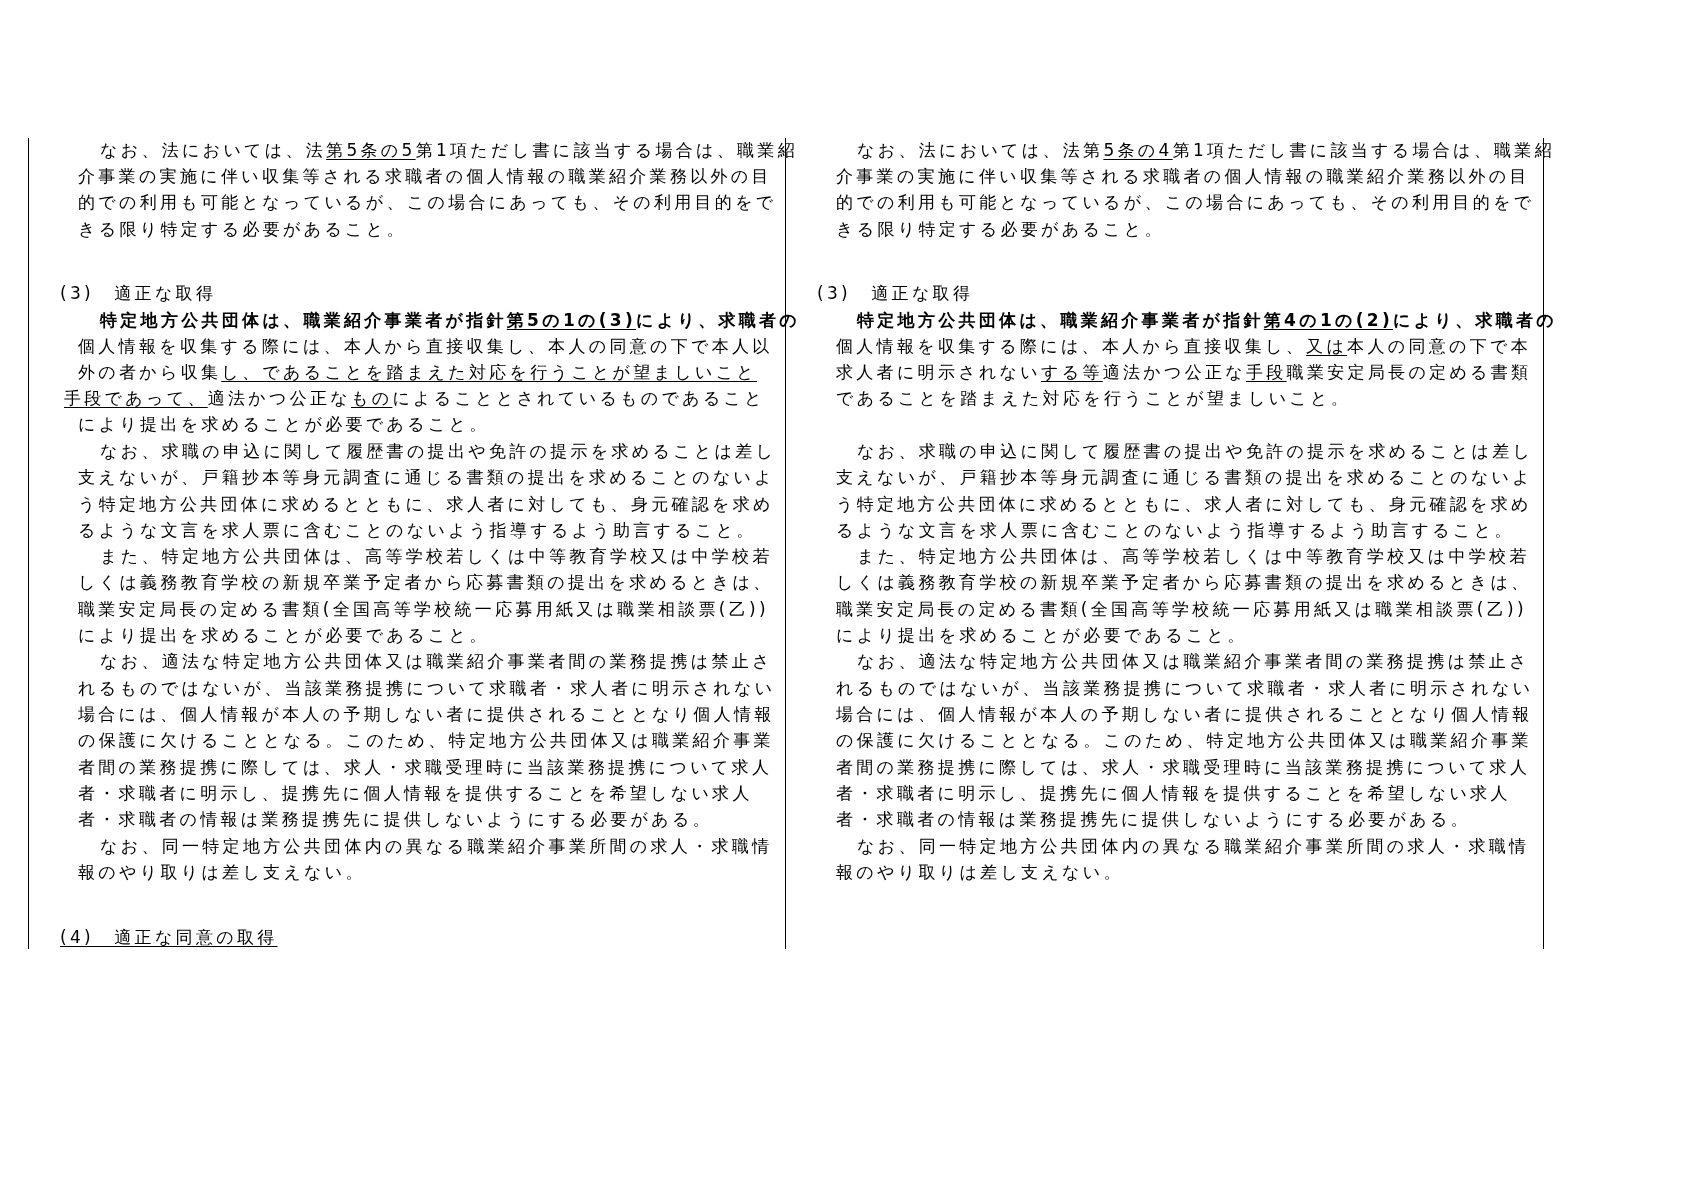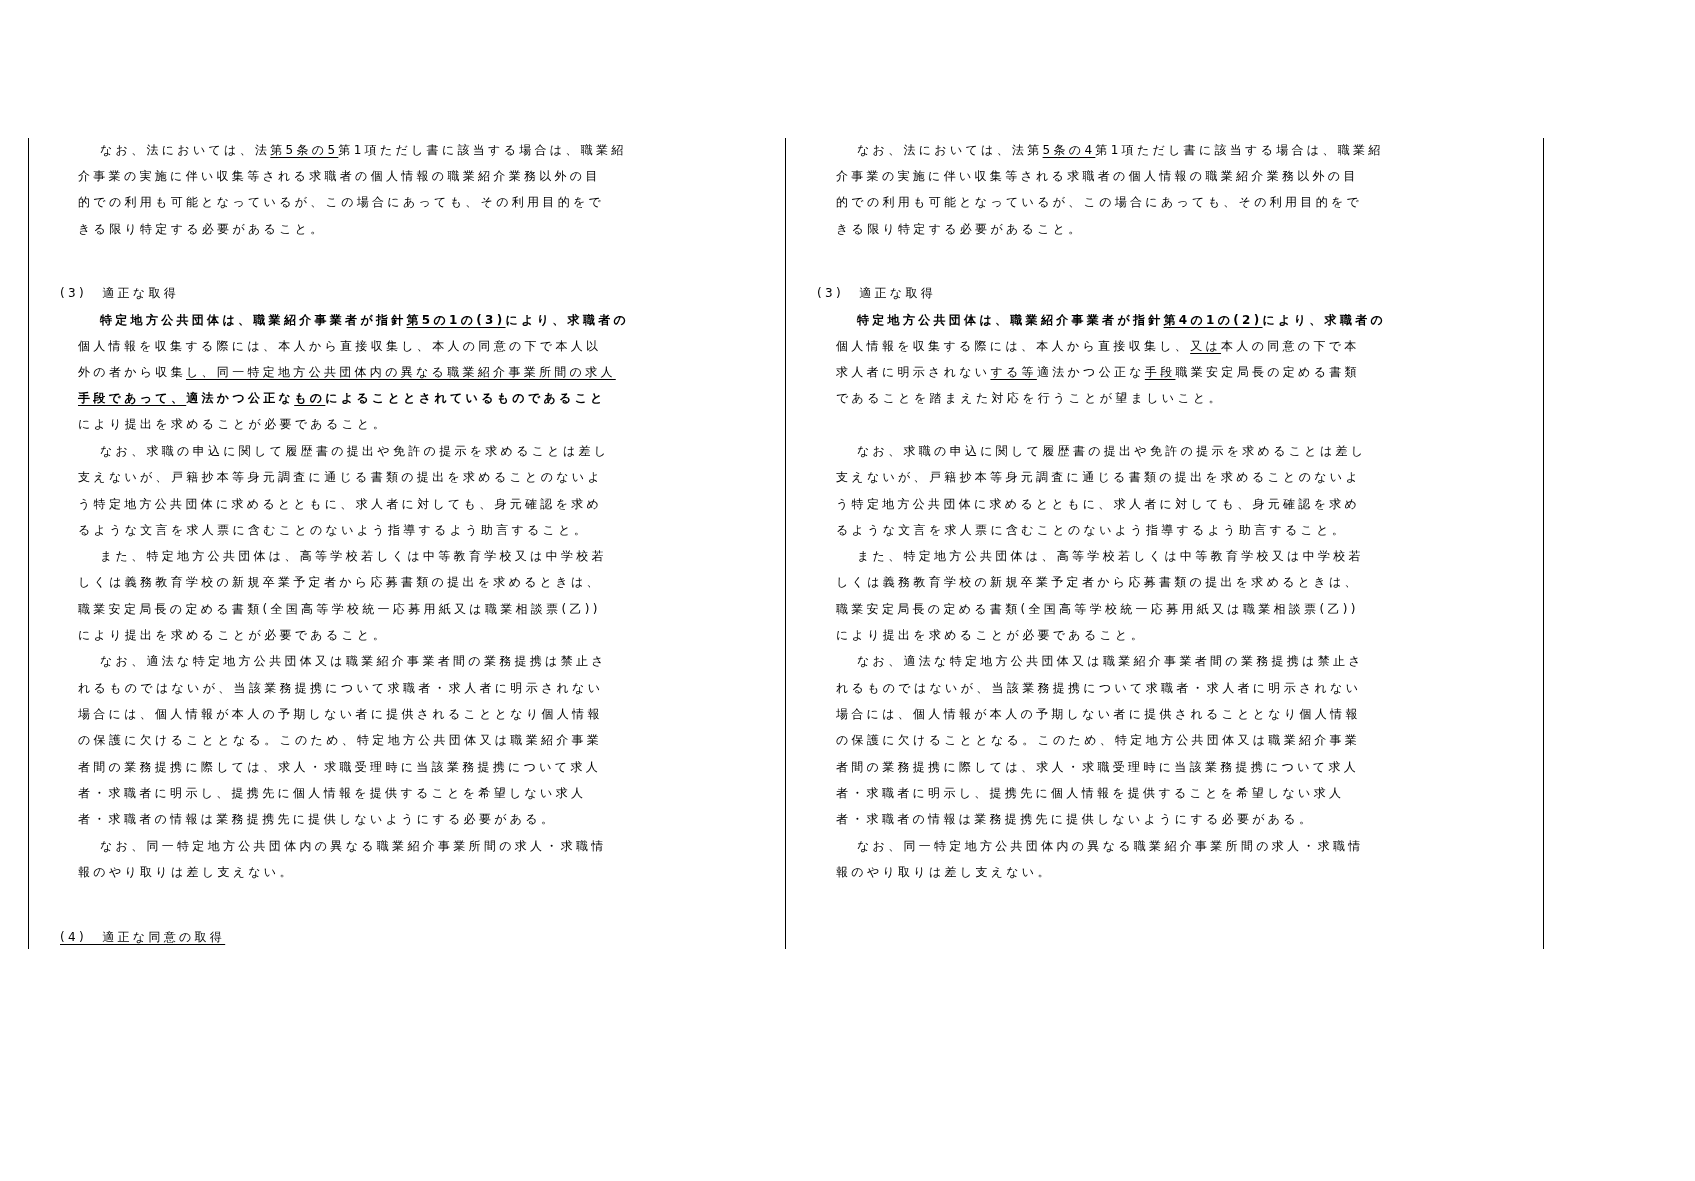--- a/index.html
+++ b/index.html
@@ -1,41 +1,41 @@
 <!DOCTYPE html>
 <html><head>
   <meta charset="utf-8">
   <style>
     html, body { margin:0; padding:0; background:#ffffff; }
     body { width:1695px; height:1181px; position:relative; overflow:hidden;
            font-family: "DejaVu Sans", "Liberation Sans", sans-serif; color:#000; }
     .vline { position:absolute; top:138px; height:811px; width:1px; background:#000; }
     .col { position:absolute; top:0; }
-    .line { position:absolute; white-space:nowrap; font-size:12px; line-height:26px;
+    .line { position:absolute; white-space:nowrap; font-size:17px; line-height:26px;
             letter-spacing:3.3px; }
     .u { text-decoration: underline; text-underline-offset:3px; text-decoration-thickness:1px; }
   </style>
 </head>
 <body>
 
 <div>
   <div class="vline" style="left:28px;"></div>
   <div class="vline" style="left:785px;"></div>
   <div class="vline" style="left:1543px;"></div>
 
   <div id="left-col" class="col">
       <div class="line" style="top: 137px; left: 100px;"><span>なお、法においては、法</span><span class="u">第5条の5</span><span>第1項ただし書に該当する場合は、職業紹</span></div>
       <div class="line" style="top: 163px; left: 78px;"><span>介事業の実施に伴い収集等される求職者の個人情報の職業紹介業務以外の目</span></div>
       <div class="line" style="top: 189px; left: 78px;"><span>的での利用も可能となっているが、この場合にあっても、その利用目的をで</span></div>
       <div class="line" style="top: 216px; left: 78px;"><span>きる限り特定する必要があること。</span></div>
       <div class="line" style="top: 280px; left: 60px;"><span>(3)　適正な取得</span></div>
       <div class="line" style="top: 307px; left: 100px; font-weight: bold;"><span>特定地方公共団体は、職業紹介事業者が指針</span><span class="u">第5の1の(3)</span><span>により、求職者の</span></div>
       <div class="line" style="top: 333px; left: 78px;"><span>個人情報を収集する際には、本人から直接収集し、本人の同意の下で本人以</span></div>
-      <div class="line" style="top: 359px; left: 78px;"><span>外の者から収集</span><span class="u">し、同一特定地方公共団体内の異なる職業紹介事業所間の求人</span></div>
-      <div class="line" style="top: 385px; left: 78px; font-weight: bold;"><span class="u">手段であって、</span><span>適法かつ公正な</span><span class="u">もの</span><span>によることとされているものであること</span></div>
+      <div class="line" style="top: 359px; left: 78px;"><span>外の者から収集</span><span class="u">し、であることを踏まえた対応を行うことが望ましいこと</span></div>
+      <div class="line" style="top: 385px; left: 64px;"><span class="u">手段であって、</span><span>適法かつ公正な</span><span class="u">もの</span><span>によることとされているものであること</span></div>
       <div class="line" style="top: 411px; left: 78px;"><span>により提出を求めることが必要であること。</span></div>
       <div class="line" style="top: 438px; left: 100px;"><span>なお、求職の申込に関して履歴書の提出や免許の提示を求めることは差し</span></div>
       <div class="line" style="top: 464px; left: 78px;"><span>支えないが、戸籍抄本等身元調査に通じる書類の提出を求めることのないよ</span></div>
       <div class="line" style="top: 491px; left: 78px;"><span>う特定地方公共団体に求めるとともに、求人者に対しても、身元確認を求め</span></div>
       <div class="line" style="top: 517px; left: 78px;"><span>るような文言を求人票に含むことのないよう指導するよう助言すること。</span></div>
       <div class="line" style="top: 543px; left: 100px;"><span>また、特定地方公共団体は、高等学校若しくは中等教育学校又は中学校若</span></div>
       <div class="line" style="top: 569px; left: 78px;"><span>しくは義務教育学校の新規卒業予定者から応募書類の提出を求めるときは、</span></div>
       <div class="line" style="top: 596px; left: 78px;"><span>職業安定局長の定める書類(全国高等学校統一応募用紙又は職業相談票(乙))</span></div>
       <div class="line" style="top: 622px; left: 78px;"><span>により提出を求めることが必要であること。</span></div>
       <div class="line" style="top: 648px; left: 100px;"><span>なお、適法な特定地方公共団体又は職業紹介事業者間の業務提携は禁止さ</span></div>

